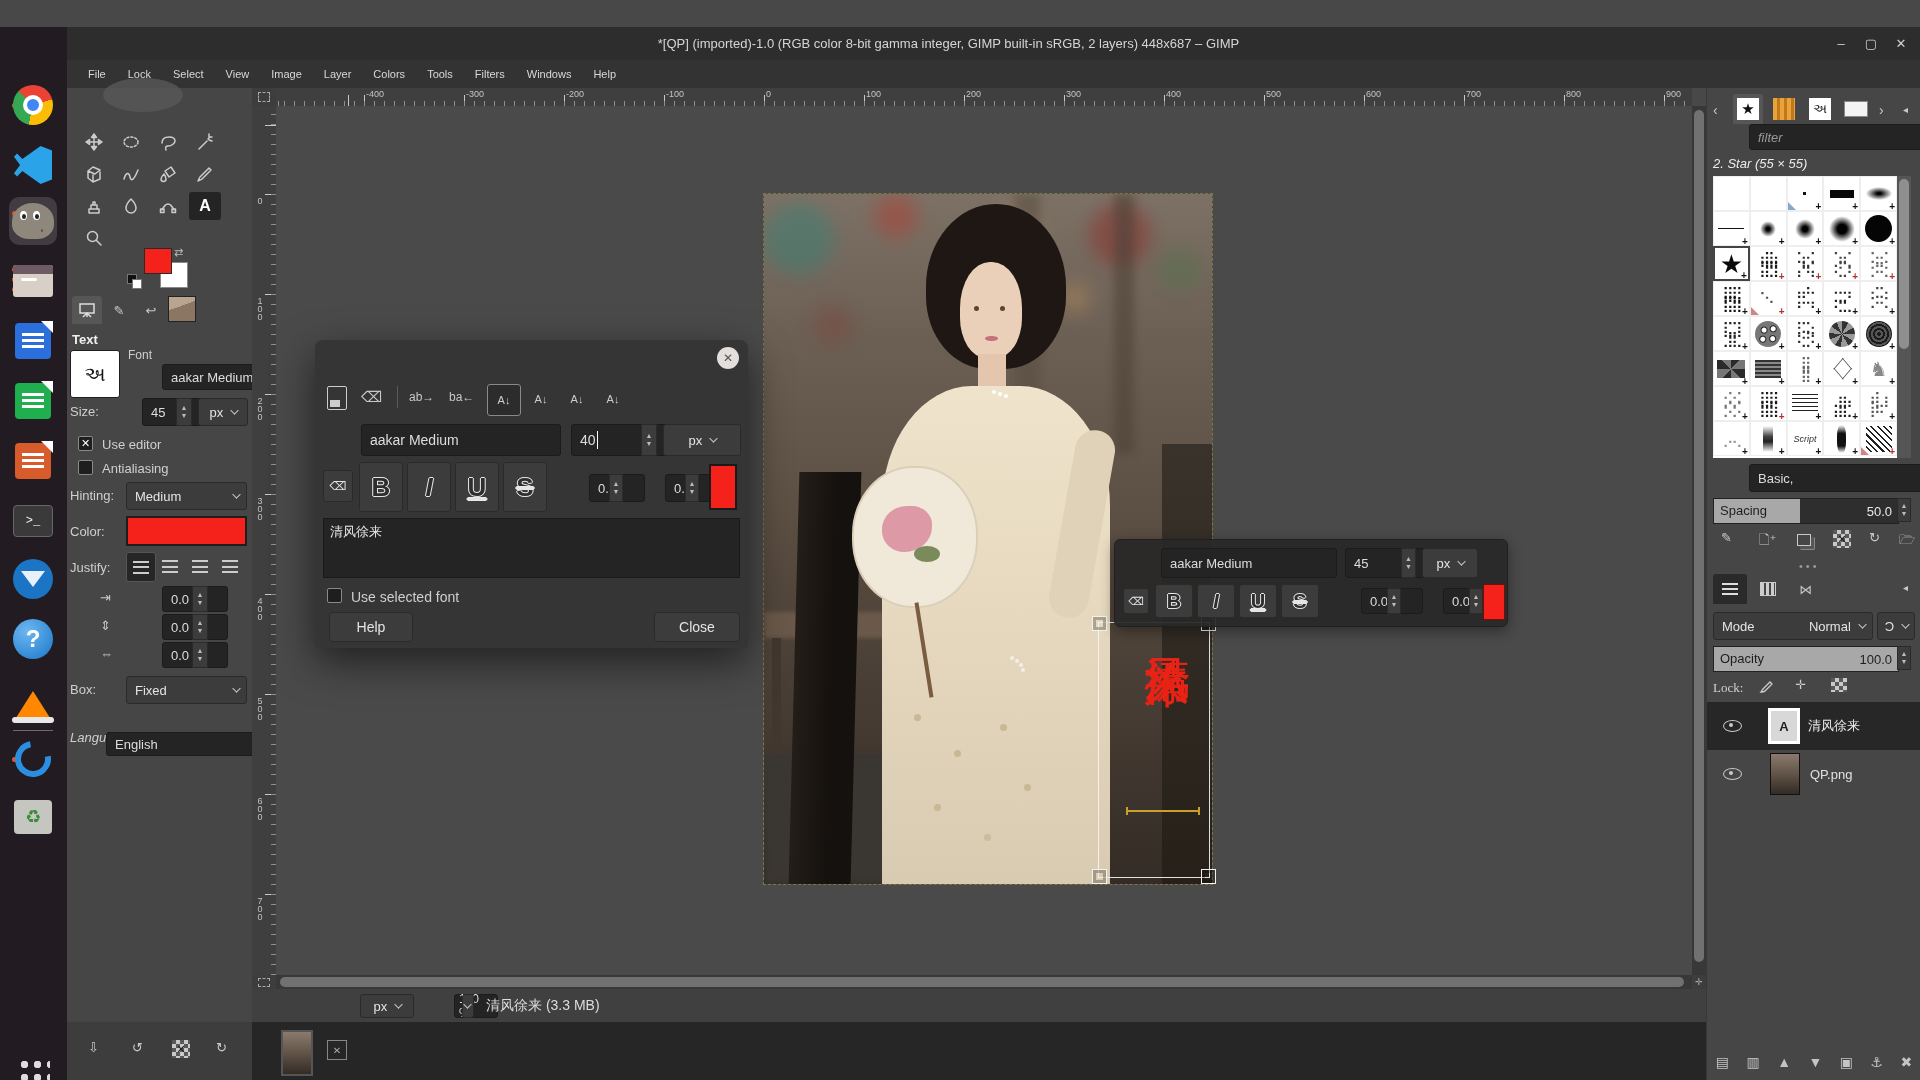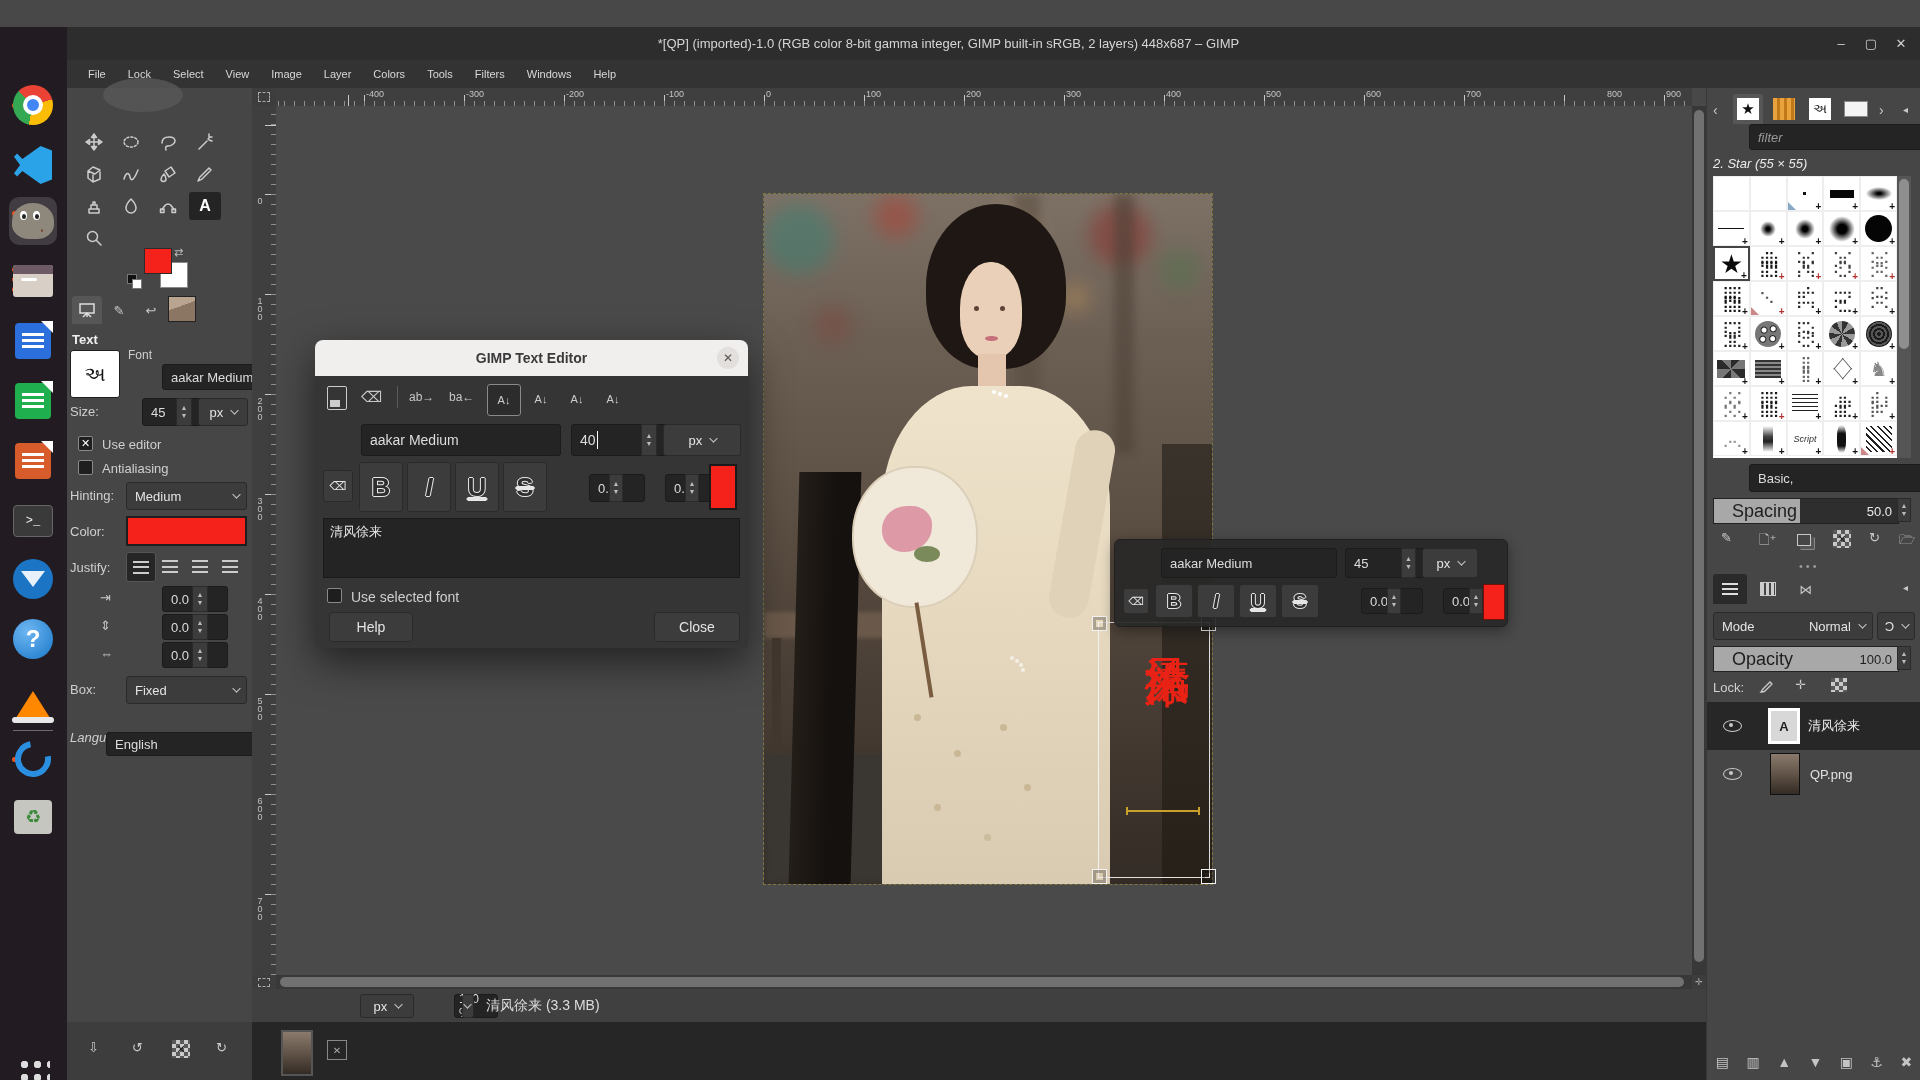--- a/index.html
+++ b/index.html
@@ -112,21 +112,21 @@
   .brushgrid{position:absolute;left:6px;top:88px;width:184px;height:282px;background:#fff;display:grid;grid-template-columns:repeat(5,1fr);grid-template-rows:repeat(8,35px);}
   .bcell{position:relative;border:0.5px solid #eee;display:flex;align-items:center;justify-content:center;overflow:hidden;color:#222;}
   .bcell::after{content:"+";position:absolute;right:1px;bottom:-2px;font-size:10px;font-weight:bold;color:#111;}
   .bcell.rp::after{color:#b03030;}
   .bcell.np::after{content:"";}
   .bcell.selcell{border:2px solid #444;}
   .tri{position:absolute;width:0;height:0;border-style:solid;}
   .fz{border-radius:50%;}
   .slider{position:relative;background:#2e2e2e;border:1px solid #222;overflow:hidden;}
   .slider .fill{position:absolute;left:0;top:0;bottom:0;background:#a8a8a8;}
-  .slider .sl{position:relative;color:#1e1e1e;font-size:18px;padding-left:18px;}
+  .slider .sl{position:relative;color:#1e1e1e;font-size:13px;padding-left:6px;}
   .slider .sv{position:absolute;right:6px;top:50%;transform:translateY(-50%);font-size:13px;}
   .ltab{position:absolute;width:34px;height:30px;display:flex;align-items:center;justify-content:center;border-radius:3px 3px 0 0;}
   .ltab.active{background:#2a2a2a;}
   .lrow{position:absolute;left:0;width:214px;height:48px;display:flex;align-items:center;}
   .lrow.sel{background:#272727;}
   .noise{font-family:"DejaVu Sans",sans-serif;font-size:15px;letter-spacing:-2px;line-height:10px;}
 </style>
 </head>
 <body>
 
@@ -364,21 +364,21 @@
     <span class="rlab" style="left:290px;top:1px;">-200</span>
     <span class="rlab" style="left:390px;top:1px;">-100</span>
     <span class="rlab" style="left:490px;top:1px;">0</span>
     <span class="rlab" style="left:590px;top:1px;">100</span>
     <span class="rlab" style="left:690px;top:1px;">200</span>
     <span class="rlab" style="left:790px;top:1px;">300</span>
     <span class="rlab" style="left:890px;top:1px;">400</span>
     <span class="rlab" style="left:990px;top:1px;">500</span>
     <span class="rlab" style="left:1090px;top:1px;">600</span>
     <span class="rlab" style="left:1190px;top:1px;">700</span>
-    <span class="rlab" style="left:1290px;top:1px;margin-left:41px;">800</span>
+    <span class="rlab" style="left:1290px;top:1px;">800</span>
     <span class="rlab" style="left:1390px;top:1px;">900</span>
   </div>
   <div class="a rulerL">
     <span class="rlab rlabv" style="left:3px;top:90px;">0</span>
     <span class="rlab rlabv" style="left:3px;top:190px;">100</span>
     <span class="rlab rlabv" style="left:3px;top:290px;">200</span>
     <span class="rlab rlabv" style="left:3px;top:390px;">300</span>
     <span class="rlab rlabv" style="left:3px;top:490px;">400</span>
     <span class="rlab rlabv" style="left:3px;top:590px;">500</span>
     <span class="rlab rlabv" style="left:3px;top:690px;">600</span>
@@ -478,21 +478,20 @@
     <div class="btnw chev" style="position:absolute;left:210px;top:5px;width:12px;height:24px;padding-right:10px;"></div>
     <div style="position:absolute;left:234px;top:8px;font-size:14px;color:#ddd;">清风徐来 (3.3 MB)</div>
   </div>
 
   <div class="a tabstrip">
     <div style="position:absolute;left:29px;top:8px;width:28px;height:42px;border:2px solid #555;background:linear-gradient(180deg,#8a7a6d,#5d5044 55%,#332b25);"></div>
     <div style="position:absolute;left:75px;top:18px;width:18px;height:18px;border:1px solid #888;display:flex;align-items:center;justify-content:center;color:#aaa;font-size:10px;">✕</div>
   </div>
 
   <div class="a dialog">
-    <div class="dlg-title">GIMP Text Editor</div>
     <div class="dlg-close">✕</div>
 
     <div style="position:absolute;left:12px;top:46px;width:18px;height:22px;border:1.5px solid #ccc;border-radius:2px;">
         <span style="position:absolute;left:2px;bottom:2px;width:10px;height:7px;background:#ccc;"></span>
       </div>
     <div class="ico" style="position:absolute;left:46px;top:48px;font-size:15px;">⌫</div>
     <div style="position:absolute;left:82px;top:46px;width:1px;height:22px;background:#5a5a5a;"></div>
     <div class="ico" style="position:absolute;left:94px;top:50px;font-size:12px;">ab→</div>
     <div class="ico" style="position:absolute;left:134px;top:50px;font-size:12px;">ba←</div>
     <div class="vtbtn sel" style="left:172px;top:44px;">A↓</div>
@@ -727,21 +726,21 @@
       <span>Mode</span>
         <span style="margin-left:auto;">Normal</span>
     </div>
     <div class="btnw chev" style="position:absolute;left:170px;top:524px;width:38px;height:28px;">Ɔ</div>
     <div class="slider" style="position:absolute;left:6px;top:558px;width:184px;height:24px;">
       <div class="fill" style="width:100%;"></div>
       <div class="sl" style="line-height:24px;">Opacity</div>
       <div class="sv" style="color:#1e1e1e;">100.0</div>
     </div>
     <div class="spin" style="position:absolute;left:190px;top:558px;width:14px;height:24px;"></div>
-    <div style="position:absolute;left:6px;top:592px;" class="label">Lock:</div>
+    <div style="position:absolute;left:6px;top:592px;font-family:Liberation Serif, serif;" class="label">Lock:</div>
     <div style="position:absolute;left:52px;top:590px;width:16px;height:16px;"><svg width="16" height="16">
           <path d="M2 14c1-1 1-2 2-3l7-7 2 2-7 7c-1 1-2 1-4 1z" stroke="#ccc" fill="none" stroke-width="1.3"></path>
         </svg></div>
     <div style="position:absolute;left:88px;top:589px;color:#ccc;font-size:13px;">✛</div>
     <div class="checker" style="position:absolute;left:124px;top:590px;width:16px;height:14px;"></div>
 
     <div class="lrow sel" style="top:614px;">
       <span class="eye" style="margin-left:16px;"></span>
       <span style="margin-left:26px;width:32px;height:36px;background:#d8d8d8;border:3px solid #fff;box-sizing:border-box;display:flex;align-items:center;justify-content:center;color:#222;font-weight:bold;">A</span>
       <span style="margin-left:8px;color:#ececec;">清风徐来</span>

